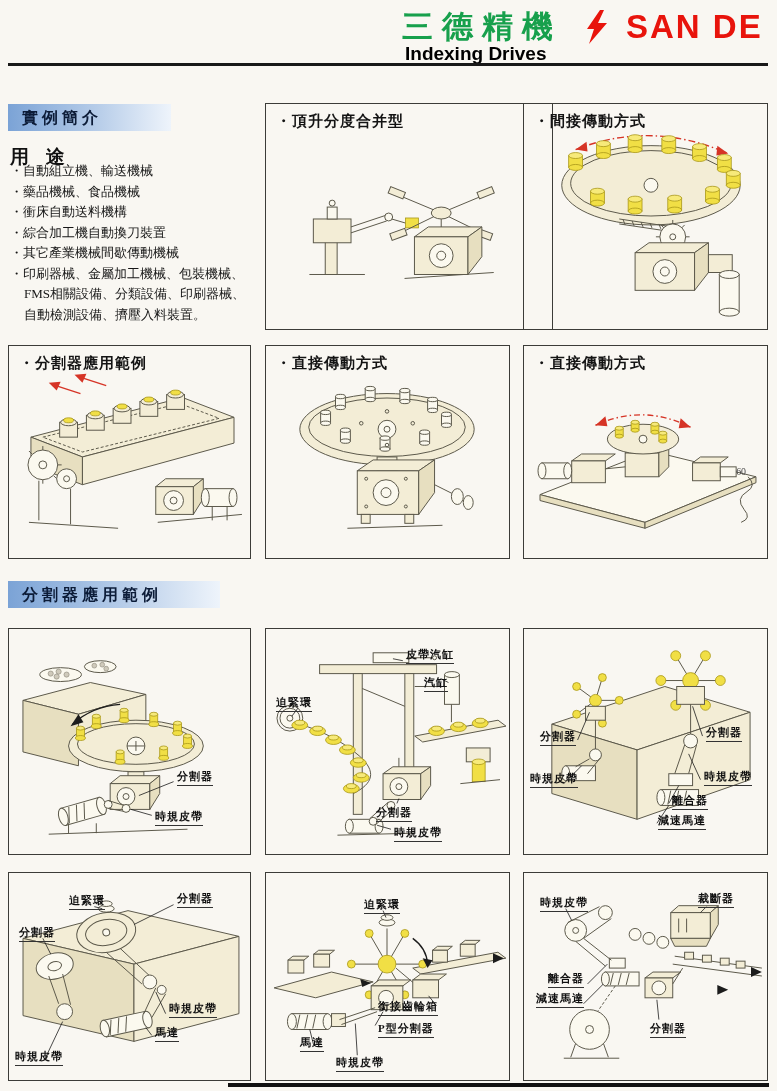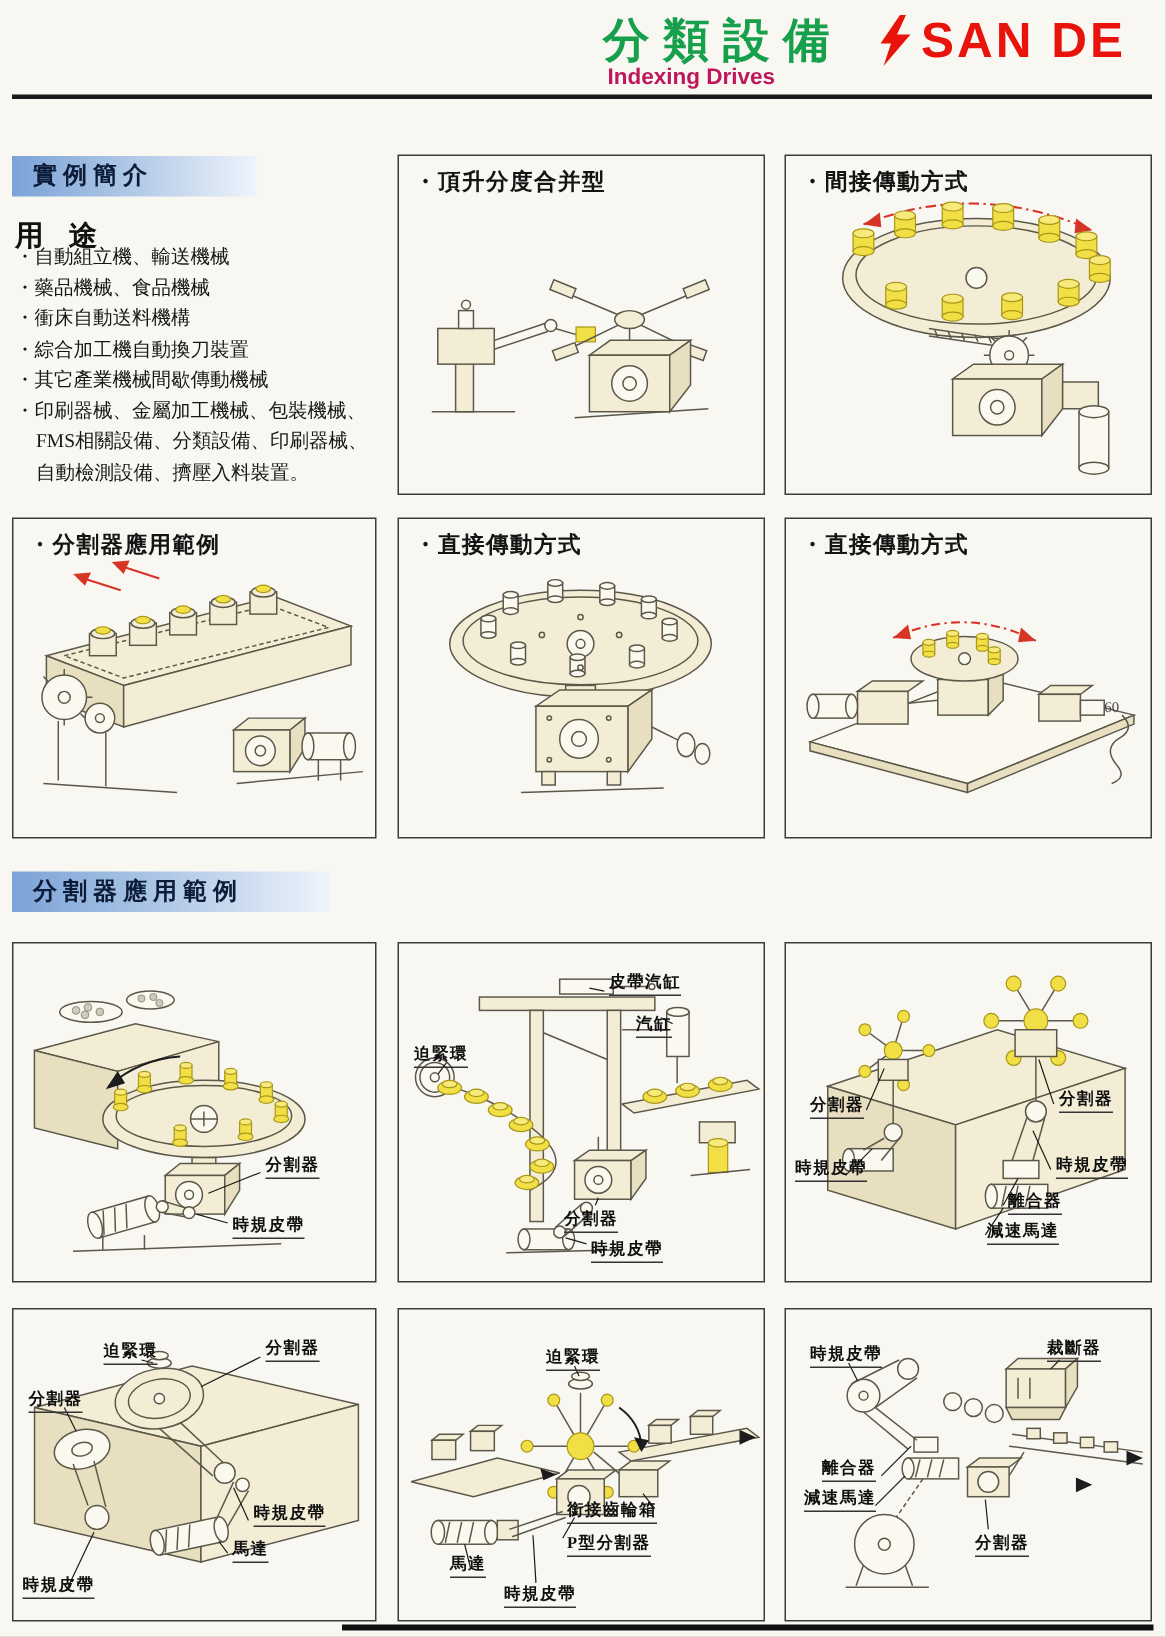--- a/index.html
+++ b/index.html
@@ -3,23 +3,23 @@
 <meta charset="utf-8">
 <style>
   * { margin:0; padding:0; box-sizing:border-box; }
   html,body { background:#c9c9c9; }
   .page { position:relative; width:777px; height:1091px; margin:0 auto; background:#f9f7f2;
           font-family:"Liberation Serif","DejaVu Serif",serif; overflow:hidden; }
 
   
   .brand-cn { position:absolute; left:402px; top:6px; font-size:31px; font-weight:bold;
               color:#17a04c; letter-spacing:9px; white-space:nowrap; }
-  .brand-sub { position:absolute; left:405px; top:43px; font-size:15px; font-weight:bold;
-               color:#be185d; font-family:"Liberation Sans",sans-serif; }
-  .logo { position:absolute; left:584px; top:8px; display:flex; align-items:center; gap:4px; }
+  .brand-sub { position:absolute; left:405px; top:43px; font-size:19px; font-weight:bold;
+               color:#000000; font-family:"Liberation Sans",sans-serif; }
+  .logo { position:absolute; left:584px; top:8px; display:flex; align-items:center; gap:16px; }
   .logo-text { font-size:33px; font-weight:bold; color:#e8140c; letter-spacing:2px;
                font-family:"Liberation Sans",sans-serif; white-space:nowrap; }
   .hrule { position:absolute; top:63px; left:8px; width:760px; height:3px; background:#191919; }
   .frule { position:absolute; top:1083px; left:228px; width:541px; height:4px; background:#111; }
 
   
   .sec-title { position:absolute; height:27px; line-height:27px; padding-left:14px;
                font-size:16px; font-weight:bold; letter-spacing:4px; color:#0c1c38;
                background:linear-gradient(90deg,#7ba3d6 0%,#b7cde9 55%,#eef4fb 100%); }
   #sec1 { left:8px; top:104px; width:163px; }
@@ -32,21 +32,21 @@
   .bullets .cont { padding-left:14px; }
 
   
   .panel { position:absolute; border:1px solid #3c3c38; background:transparent; }
   .panel-title { position:absolute; top:8px; left:10px; font-size:15px; font-weight:bold;
                  color:#141414; letter-spacing:1px; white-space:nowrap; }
   .illu { position:absolute; left:0; top:0; width:100%; height:100%; }
   .lab { position:absolute; font-size:11px; font-weight:bold; color:#101010;
          white-space:nowrap; letter-spacing:1px; border-bottom:1px solid #333; padding-bottom:1px;text-align:right; }
 
-  #pA { left:265px; top:103px; width:245px; height:227px; }
+  #pA { left:265px; top:103px; width:288px; height:227px; }
   #pB { left:523px; top:103px; width:245px; height:227px; }
   #pC { left:8px;   top:345px; width:243px; height:214px; }
   #pD { left:265px; top:345px; width:245px; height:214px; }
   #pE { left:523px; top:345px; width:245px; height:214px; }
   #pF { left:8px;   top:628px; width:243px; height:227px; }
   #pG { left:265px; top:628px; width:245px; height:227px; }
   #pH { left:523px; top:628px; width:245px; height:227px; }
   #pI { left:8px;   top:872px; width:243px; height:209px; }
   #pJ { left:265px; top:872px; width:245px; height:209px; }
   #pK { left:523px; top:872px; width:245px; height:209px; }
@@ -62,21 +62,21 @@
   svg .rdf { fill:#d63426; stroke:none; }
   svg .bk  { fill:none; stroke:#1c1c1c; stroke-width:1.3; }
   svg .bkf { fill:#1c1c1c; stroke:none; }
   svg .ld line { stroke:#1a1a1a; stroke-width:0.8; }
 </style>
 </head>
 <body>
 
 <div class="page">
 
-  <div class="brand-cn">分類設備</div>
+  <div class="brand-cn">三德精機</div>
   <div class="brand-sub">Indexing Drives</div>
   <div class="logo">
     <svg width="26" height="36" viewBox="0 0 26 36">
       <polygon points="16,1 3,20 10,20 5,35 23,14 14,14 20,1" fill="#e8140c"></polygon>
     </svg>
     <span class="logo-text">SAN DE</span>
   </div>
   <div class="hrule"></div>
 
   <div class="sec-title" id="sec1">實例簡介</div>

